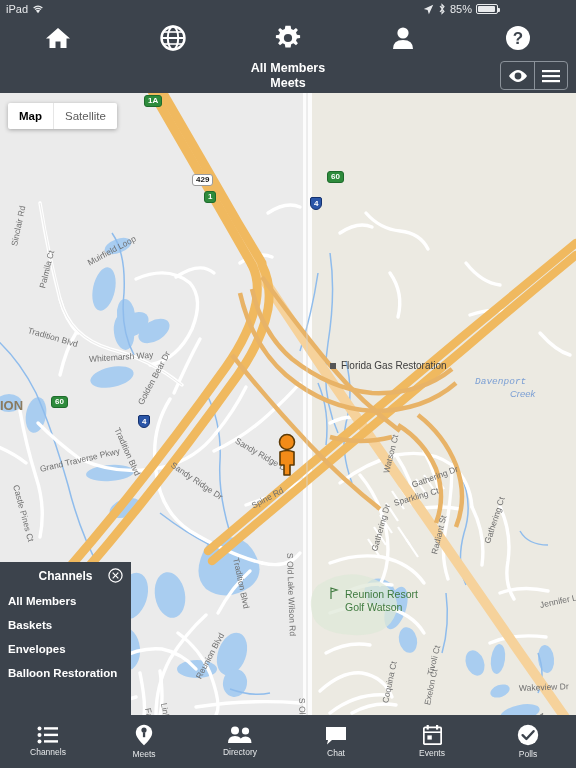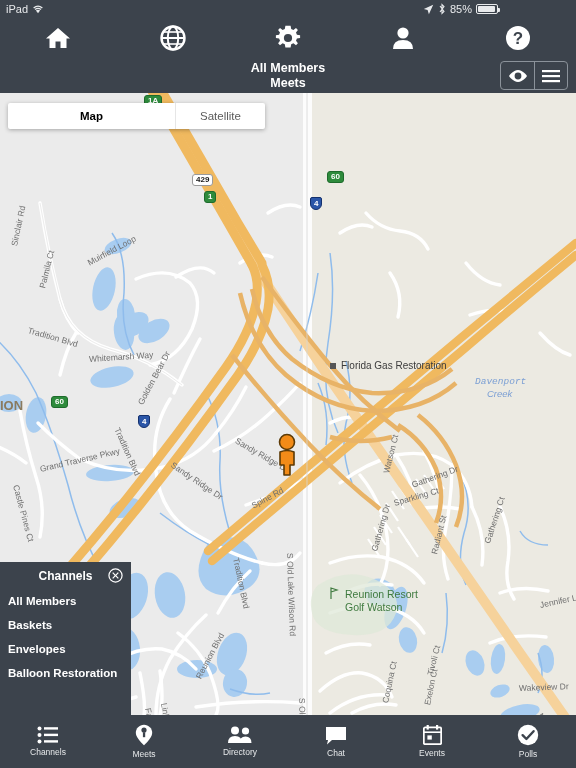--- a/index.html
+++ b/index.html
@@ -53,21 +53,21 @@
     overflow: hidden; background: #e9e6df;
   }
   .map-left-shade { position: absolute; left: 0; top: 0; width: 311px; height: 622px; background: #ebebeb; }
   .map-right-shade { position: absolute; left: 311px; top: 0; width: 265px; height: 622px; background: #eceae2; }
 
   .maptype {
     position: absolute; left: 8px; top: 10px; display: flex;
     background: #fff; border-radius: 2px; box-shadow: 0 1px 4px rgba(0,0,0,.3);
     font-size: 11.5px; overflow: hidden; z-index: 40;
   }
-  .maptype div { padding: 7px 24px; color: #5b5b5b; margin-left: 48px; }
+  .maptype div { padding: 7px 11px; color: #5b5b5b; }
   .maptype div.active { color: #000; font-weight: bold; }
   .maptype div + div { border-left: 1px solid #e6e6e6; }
 
   svg.mapsvg { position: absolute; left: 0; top: 0; width: 576px; height: 622px; }
 
   .lbl { position: absolute; font-family: "Liberation Sans", sans-serif; white-space: nowrap; pointer-events: none; }
   .road-lbl { color: #6f6f6f; font-size: 8.5px; }
   .poi-lbl { color: #3b3b3b; font-size: 10px; }
   .water-lbl { color: #7b9fd4; font-size: 9.5px; font-style: italic; }
   .park-lbl { color: #3f7a3f; font-size: 10.5px; }
@@ -362,21 +362,21 @@
     <div class="shield green" style="left:327px;top:78px;">60</div>
     <div class="shield i" style="left:310px;top:104px;">4</div>
     <div class="shield green" style="left:51px;top:303px;">60</div>
     <div class="shield i" style="left:138px;top:322px;">4</div>
 
     <div class="lbl area-lbl" style="left:0px;top:305px;">ION</div>
     <div class="lbl" style="left:0px;top:541px;color:#5b5b5b;font-size:9.5px;">ana Resort</div>
     <div class="lbl" style="left:0px;top:553px;color:#5b5b5b;font-size:9.5px;">do by Aston</div>
 
     <div class="lbl water-lbl" style="left:475px;top:283px;font-family:Liberation Mono, monospace;">Davenport</div>
-    <div class="lbl water-lbl" style="left:487px;top:295px;">Creek</div>
+    <div class="lbl water-lbl" style="left:510px;top:295px;">Creek</div>
 
     <div class="lbl park-lbl" style="left:345px;top:495px;">Reunion Resort</div>
     <div class="lbl park-lbl" style="left:345px;top:508px;">Golf Watson</div>
     <svg style="position:absolute;left:325px;top:492px;" width="16" height="16" viewBox="0 0 16 16">
       <path d="M6 14 L6 3 L12 5 L6 7" stroke="#3f7a3f" stroke-width="1.2" fill="none"></path>
     </svg>
 
     <div class="lbl poi-lbl" style="left:341px;top:267px;">Florida Gas Restoration</div>
     <div style="position:absolute;left:330px;top:270px;width:6px;height:6px;background:#555;"></div>
 

